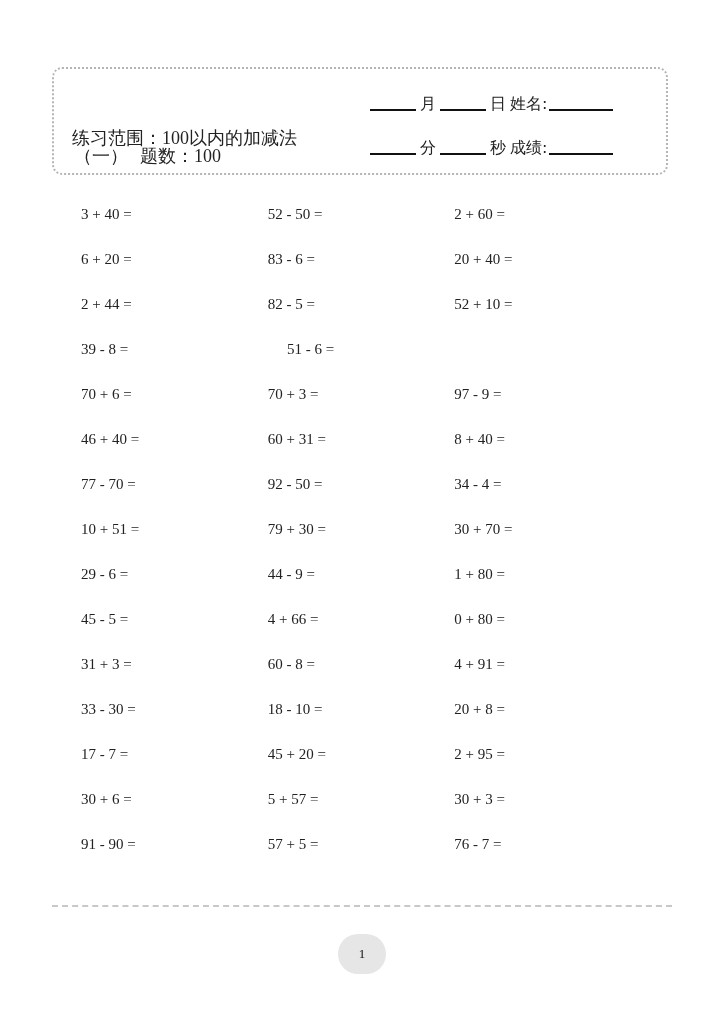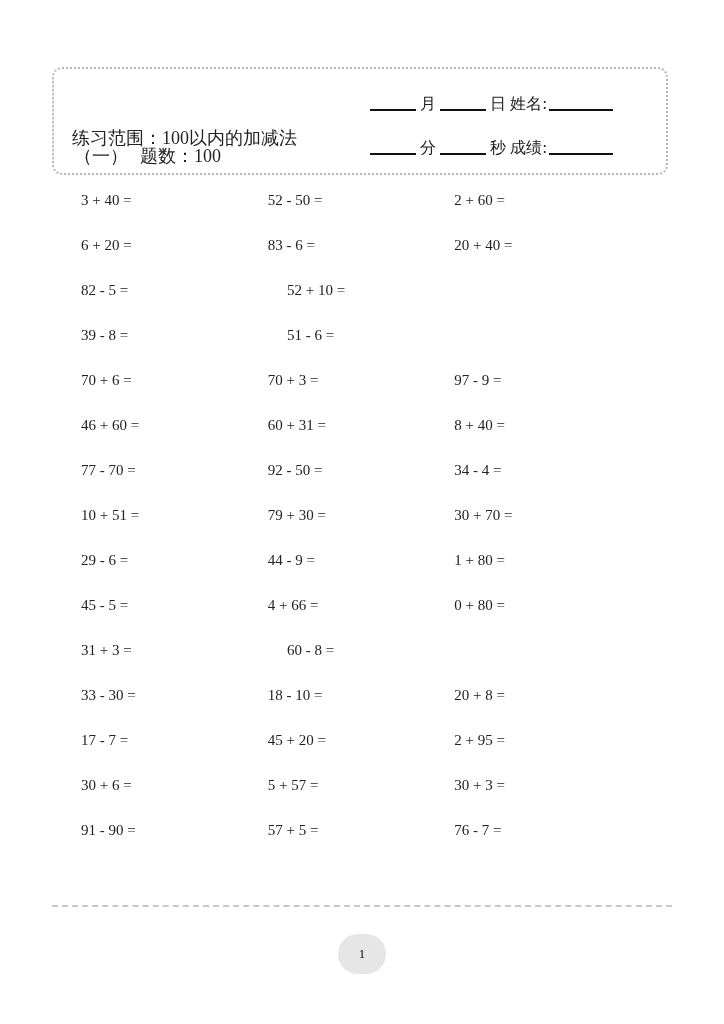--- a/index.html
+++ b/index.html
@@ -13,21 +13,21 @@
   .practice-info .line2 { padding-left: 2px; }
   .practice-info .line2 .count { margin-left: 12px; text-align: right; }
   .fields { position: absolute; left: 316px; top: 22px; font-family: "DejaVu Sans", "Liberation Sans", sans-serif; font-size: 16px; color: #222; }
   .field-row { display: flex; align-items: flex-end; height: 24px; margin-bottom: 20px; }
   .blank { display: inline-block; height: 0; border-bottom: 2px solid #111; margin-bottom: 4px; }
   .b-short { width: 46px; }
   .b-long { width: 64px; }
   .unit { margin: 0 4px; }
   .field-label { margin-right: 2px; }
   .problems { position: absolute; left: 81px; top: 192px; width: 560px; }
-  .prow { display: flex; height: 45px; align-items: flex-start; }
+  .prow { display: flex; height: 45px; align-items: center; }
   .prob { width: 206px; font-size: 15px; color: #222; white-space: nowrap; }
   .footer-line { position: absolute; left: 52px; top: 905px; width: 620px; border-top: 2px dashed #c8c8c8; }
   .page-badge {
     position: absolute; left: 338px; top: 934px; width: 48px; height: 40px; border-radius: 20px;
     background: #e6e6e6; text-align: center; line-height: 40px; font-size: 13px; color: #111;
   }
 </style>
 </head>
 <body>
 
@@ -63,34 +63,35 @@
     <span class="prob">3 + 40 =</span>
     <span class="prob">52 - 50 =</span>
     <span class="prob">2 + 60 =</span>
   </div>
   <div class="prow">
     <span class="prob">6 + 20 =</span>
     <span class="prob">83 - 6 =</span>
     <span class="prob">20 + 40 =</span>
   </div>
   <div class="prow">
+    <span class="prob">2 + 44 =</span>
     <span class="prob">82 - 5 =</span>
     <span class="prob">52 + 10 =</span>
   </div>
   <div class="prow">
     <span class="prob">39 - 8 =</span>
     <span class="prob">51 - 6 =</span>
   </div>
   <div class="prow">
     <span class="prob">70 + 6 =</span>
     <span class="prob">70 + 3 =</span>
     <span class="prob">97 - 9 =</span>
   </div>
   <div class="prow">
-    <span class="prob">46 + 60 =</span>
+    <span class="prob">46 + 40 =</span>
     <span class="prob">60 + 31 =</span>
     <span class="prob">8 + 40 =</span>
   </div>
   <div class="prow">
     <span class="prob">77 - 70 =</span>
     <span class="prob">92 - 50 =</span>
     <span class="prob">34 - 4 =</span>
   </div>
   <div class="prow">
     <span class="prob">10 + 51 =</span>
@@ -103,20 +104,21 @@
     <span class="prob">1 + 80 =</span>
   </div>
   <div class="prow">
     <span class="prob">45 - 5 =</span>
     <span class="prob">4 + 66 =</span>
     <span class="prob">0 + 80 =</span>
   </div>
   <div class="prow">
     <span class="prob">31 + 3 =</span>
     <span class="prob">60 - 8 =</span>
+    <span class="prob">4 + 91 =</span>
   </div>
   <div class="prow">
     <span class="prob">33 - 30 =</span>
     <span class="prob">18 - 10 =</span>
     <span class="prob">20 + 8 =</span>
   </div>
   <div class="prow">
     <span class="prob">17 - 7 =</span>
     <span class="prob">45 + 20 =</span>
     <span class="prob">2 + 95 =</span>

